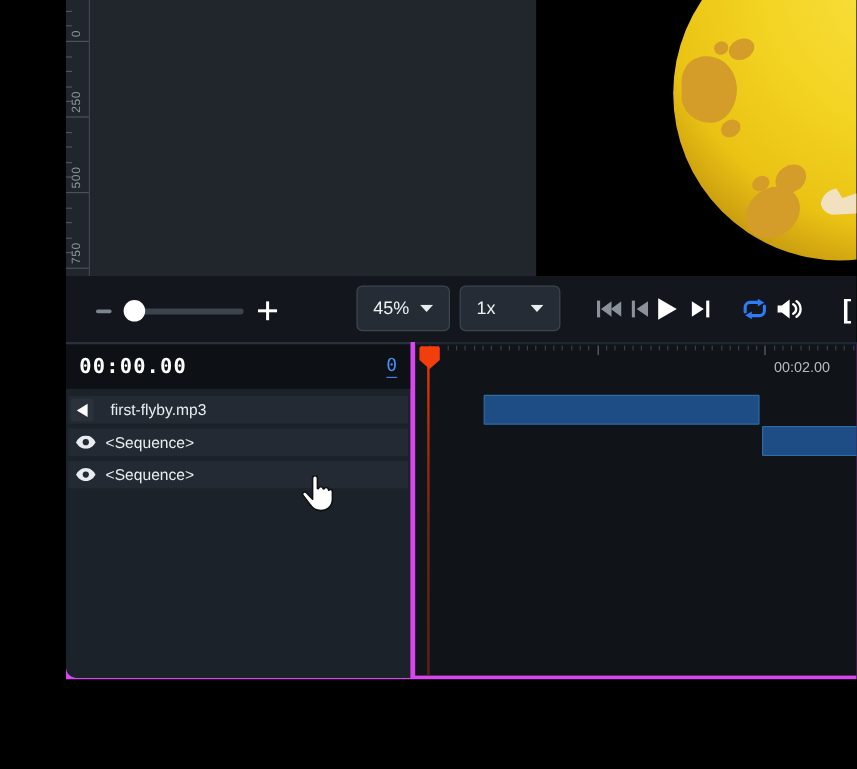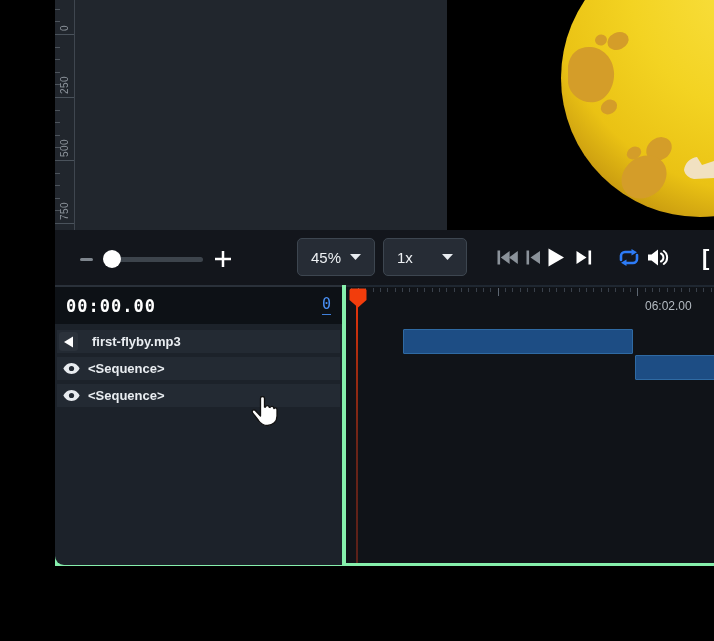--- a/index.html
+++ b/index.html
@@ -25,35 +25,35 @@
   .s-plus{position:absolute;left:160px;top:21px;}
   .dd{position:absolute;top:8px;height:38px;background:#262c35;border:1px solid #3d4650;
       border-radius:5px;display:flex;align-items:center;justify-content:space-between;
       padding:0 13px;box-sizing:border-box;color:#eef1f4;font-size:15px;cursor:default;}
   .dd-scale{left:242px;width:78px;}
   .dd-speed{left:328px;width:84px;}
   .tbtn{position:absolute;top:0;height:55px;display:flex;align-items:center;}
   .bracket{color:#fff;font-size:22px;font-weight:bold;}
 
   
-  .timeline{position:absolute;left:0;top:285px;width:659px;height:281px;background:#86efac;}
+  .timeline{position:absolute;left:0;top:285px;width:659px;height:281px;background:#d946ef;}
   .tl-left{position:absolute;left:0;top:0;width:287px;height:280px;background:#1c222a;
            border-radius:0 0 0 9px;overflow:hidden;}
   .tl-left::before{content:"";position:absolute;left:0;top:0;right:0;height:2px;background:#2a313a;}
   .tl-header{position:absolute;left:0;top:2px;width:287px;height:37px;background:#0d1116;
              display:flex;align-items:center;justify-content:space-between;padding:0 11px;box-sizing:border-box;}
   .timecode{font-family:"DejaVu Sans Mono",monospace;font-weight:700;font-size:17px;color:#fff;letter-spacing:1px;}
   .frame-link{font-family:"DejaVu Sans Mono",monospace;font-size:15px;color:#4a90f4;
               border-bottom:1.5px solid #3f7fd9;line-height:1.15;cursor:pointer;}
   .track{position:absolute;left:2px;right:2px;height:23px;background:#232a33;display:flex;align-items:center;}
   .track:first-of-type .t-name{margin-left:14px;}
   .t-icon{width:20px;margin-left:4px;display:flex;justify-content:center;align-items:center;}
   .icon-box{width:19px;height:19px;background:#2b323b;border-radius:3px;display:flex;
             align-items:center;justify-content:center;margin-left:2px;}
-  .t-name{color:#e9edf1;font-size:13px;margin-left:7px;white-space:nowrap;font-weight:bold;}
+  .t-name{color:#e9edf1;font-size:13px;margin-left:7px;white-space:nowrap;}
   .t-ref{color:#646c76;font-size:13px;margin-left:12px;white-space:nowrap;}
 
   .tl-right{position:absolute;left:291px;top:0;width:368px;height:278px;background:#101318;overflow:hidden;}
   .tl-right::before{content:"";position:absolute;left:0;top:0;right:0;height:2px;background:#1f2731;}
   .ttick{position:absolute;top:3px;width:1px;height:4px;background:#39404a;}
   .ttick.major{height:8px;background:#5d6671;}
   .tlabel{position:absolute;left:299px;top:14px;color:#b3bac1;font-size:12px;}
   .clip{position:absolute;height:25px;background:#1d4d84;border:1px solid #2f6aa3;
         border-radius:1px;box-sizing:border-box;}
   .ph-line{position:absolute;left:10px;top:20px;width:2px;height:258px;z-index:9;
@@ -218,21 +218,21 @@
                   <path d="M8.5 0 C4.5 0 1.5 3 0.5 5.5 C1.5 8 4.5 11 8.5 11 C12.5 11 15.5 8 16.5 5.5 C15.5 3 12.5 0 8.5 0 Z" fill="#e8ecf0"></path>
                   <circle cx="8.5" cy="5.5" r="2.6" fill="#242b34"></circle>
                 </svg>
               </span>
               <span class="t-name">&lt;Sequence&gt;</span>
             </div>
           </div>
       </div>
 
       <div class="tl-right">
-        <span class="tlabel">06:02.00</span>
+        <span class="tlabel">00:02.00</span>
         <div>
             <div class="clip" style="left: 57px; width: 230px; top: 44px; background: rgb(29, 77, 132);"></div>
             <div class="clip" style="left: 289px; width: 80px; top: 70px; background: rgb(29, 77, 132);"></div>
           </div>
         <div class="ph-line"></div>
         <div class="ph-flag">
           <svg width="18" height="20" viewBox="0 0 18 20">
             <path d="M2.5 0.5 L15.5 0.5 Q17.5 0.5 17.5 2.5 L17.5 12 L9 19.5 L0.5 12 L0.5 2.5 Q0.5 0.5 2.5 0.5 Z" fill="#f23d0c"></path>
           </svg>
         </div>

